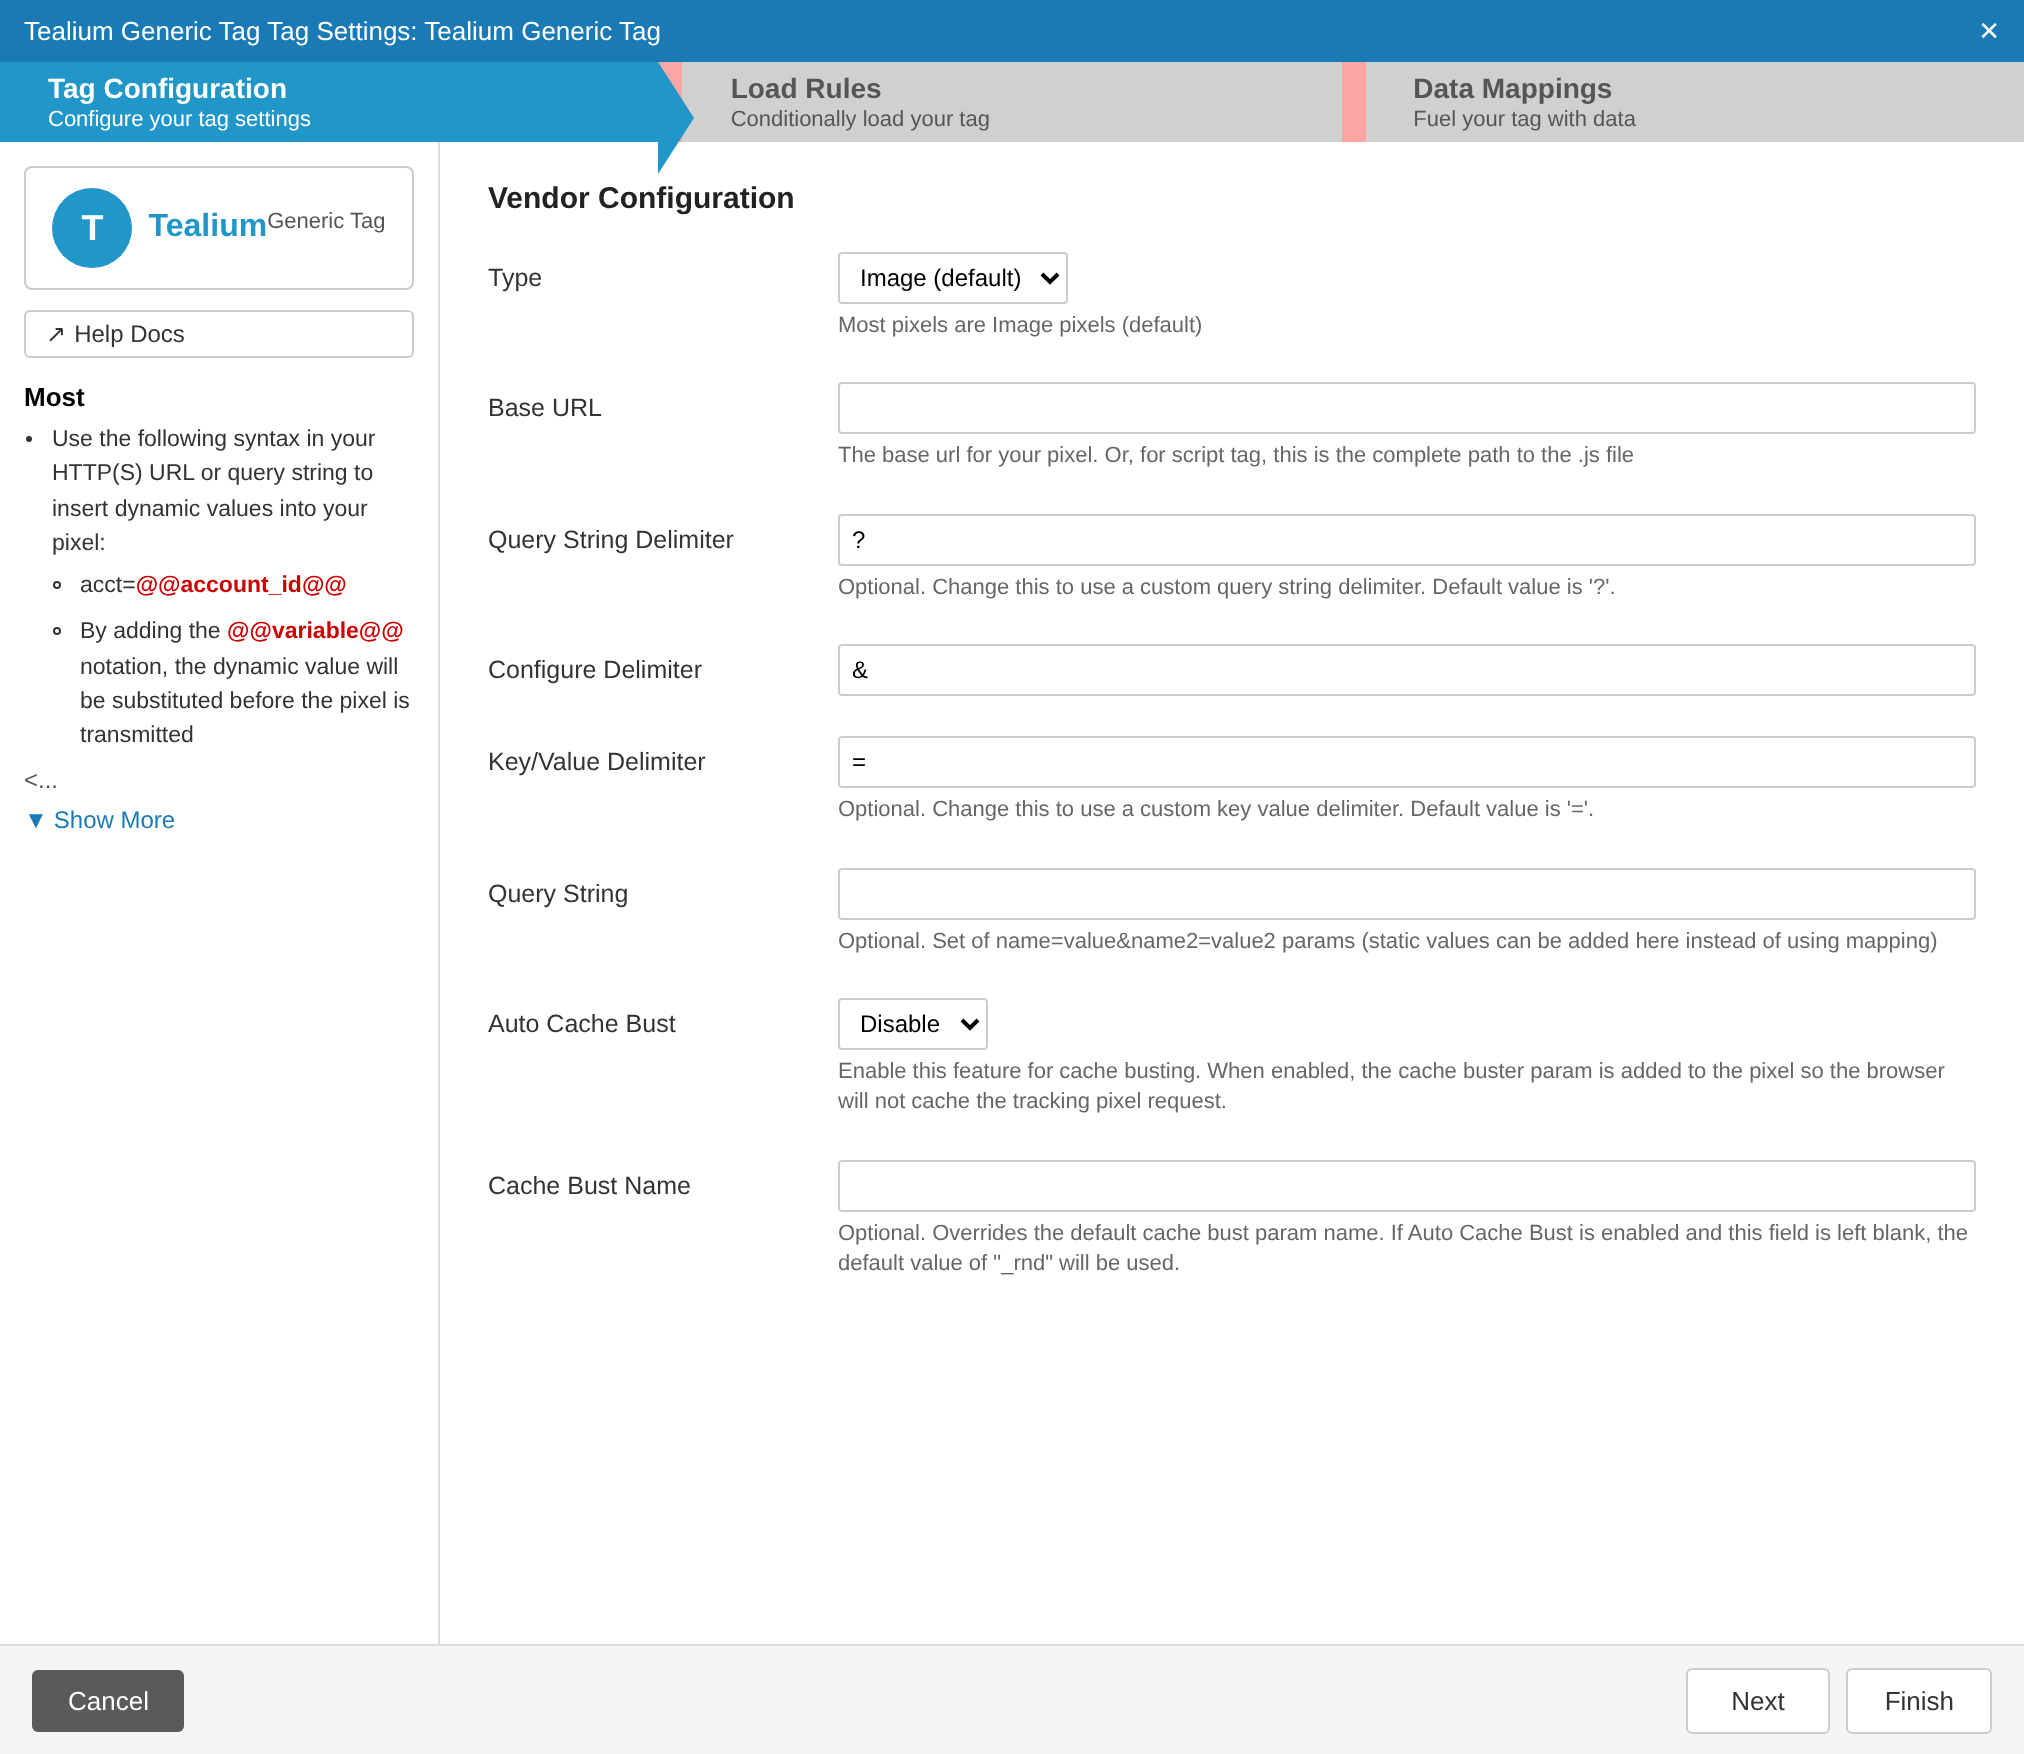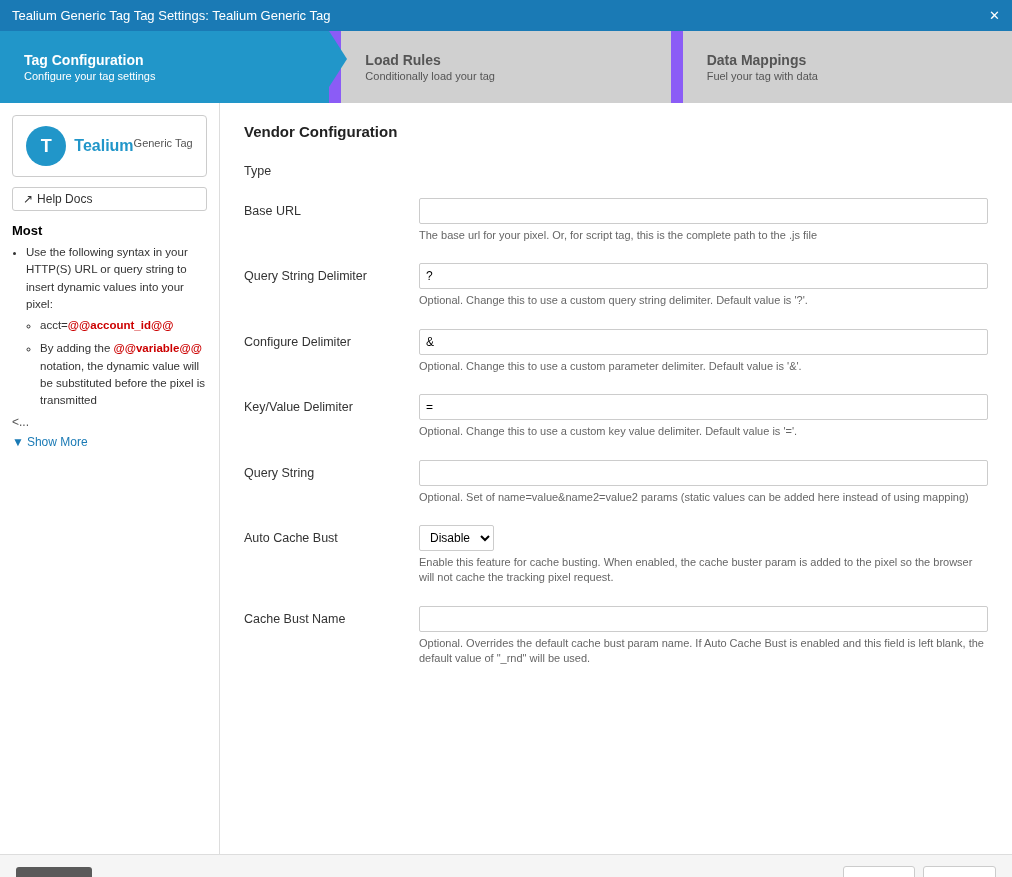--- a/index.html
+++ b/index.html
@@ -12,22 +12,22 @@
       padding: 8px 12px;
       font-size: 13px;
       display: flex;
       align-items: center;
       justify-content: space-between;
     }
 
     
     #wizard-steps {
       display: flex;
-      background: #8b5cf6;
-      height: 72px;
+      background: #fca5a5;
+      height: 40px;
       gap: 12px;
     }
     .wizard-step {
       display: flex;
       flex-direction: column;
       justify-content: center;
       padding: 0 24px;
       position: relative;
       flex: 1;
     }
@@ -305,20 +305,27 @@
         <span>Show More</span>
       </button>
     </div>
   </div>
 
   <div id="content-area">
     <h2>Vendor Configuration</h2>
 
     <div class="form-row">
       <div class="form-label">Type</div>
+      <div class="form-field">
+        <select>
+          <option>Image (default)</option>
+          <option>Script</option>
+        </select>
+        <div class="form-help">Most pixels are Image pixels (default)</div>
+      </div>
     </div>
 
     <div class="form-row">
       <div class="form-label">Base URL</div>
       <div class="form-field">
         <input type="text" value="" style="">
         <div class="form-help">The base url for your pixel. Or, for script tag, this is the complete path to the .js file</div>
       </div>
     </div>
 
@@ -328,21 +335,20 @@
       <div class="form-field">
         <input type="text" value="?" style="">
         <div class="form-help">Optional. Change this to use a custom query string delimiter. Default value is '?'.</div>
       </div>
     </div>
 
     <div class="form-row">
       <div class="form-label">Configure Delimiter</div>
       <div class="form-field">
         <input type="text" value="&amp;" style="">
-        <div class="form-help">Optional. Change this to use a custom parameter delimiter. Default value is '&amp;'.</div>
       </div>
     </div>
 
     <div class="form-row">
       <div class="form-label">Key/Value Delimiter</div>
       <div class="form-field">
         <input type="text" value="=" style="">
         <div class="form-help">Optional. Change this to use a custom key value delimiter. Default value is '='.</div>
       </div>
     </div>

